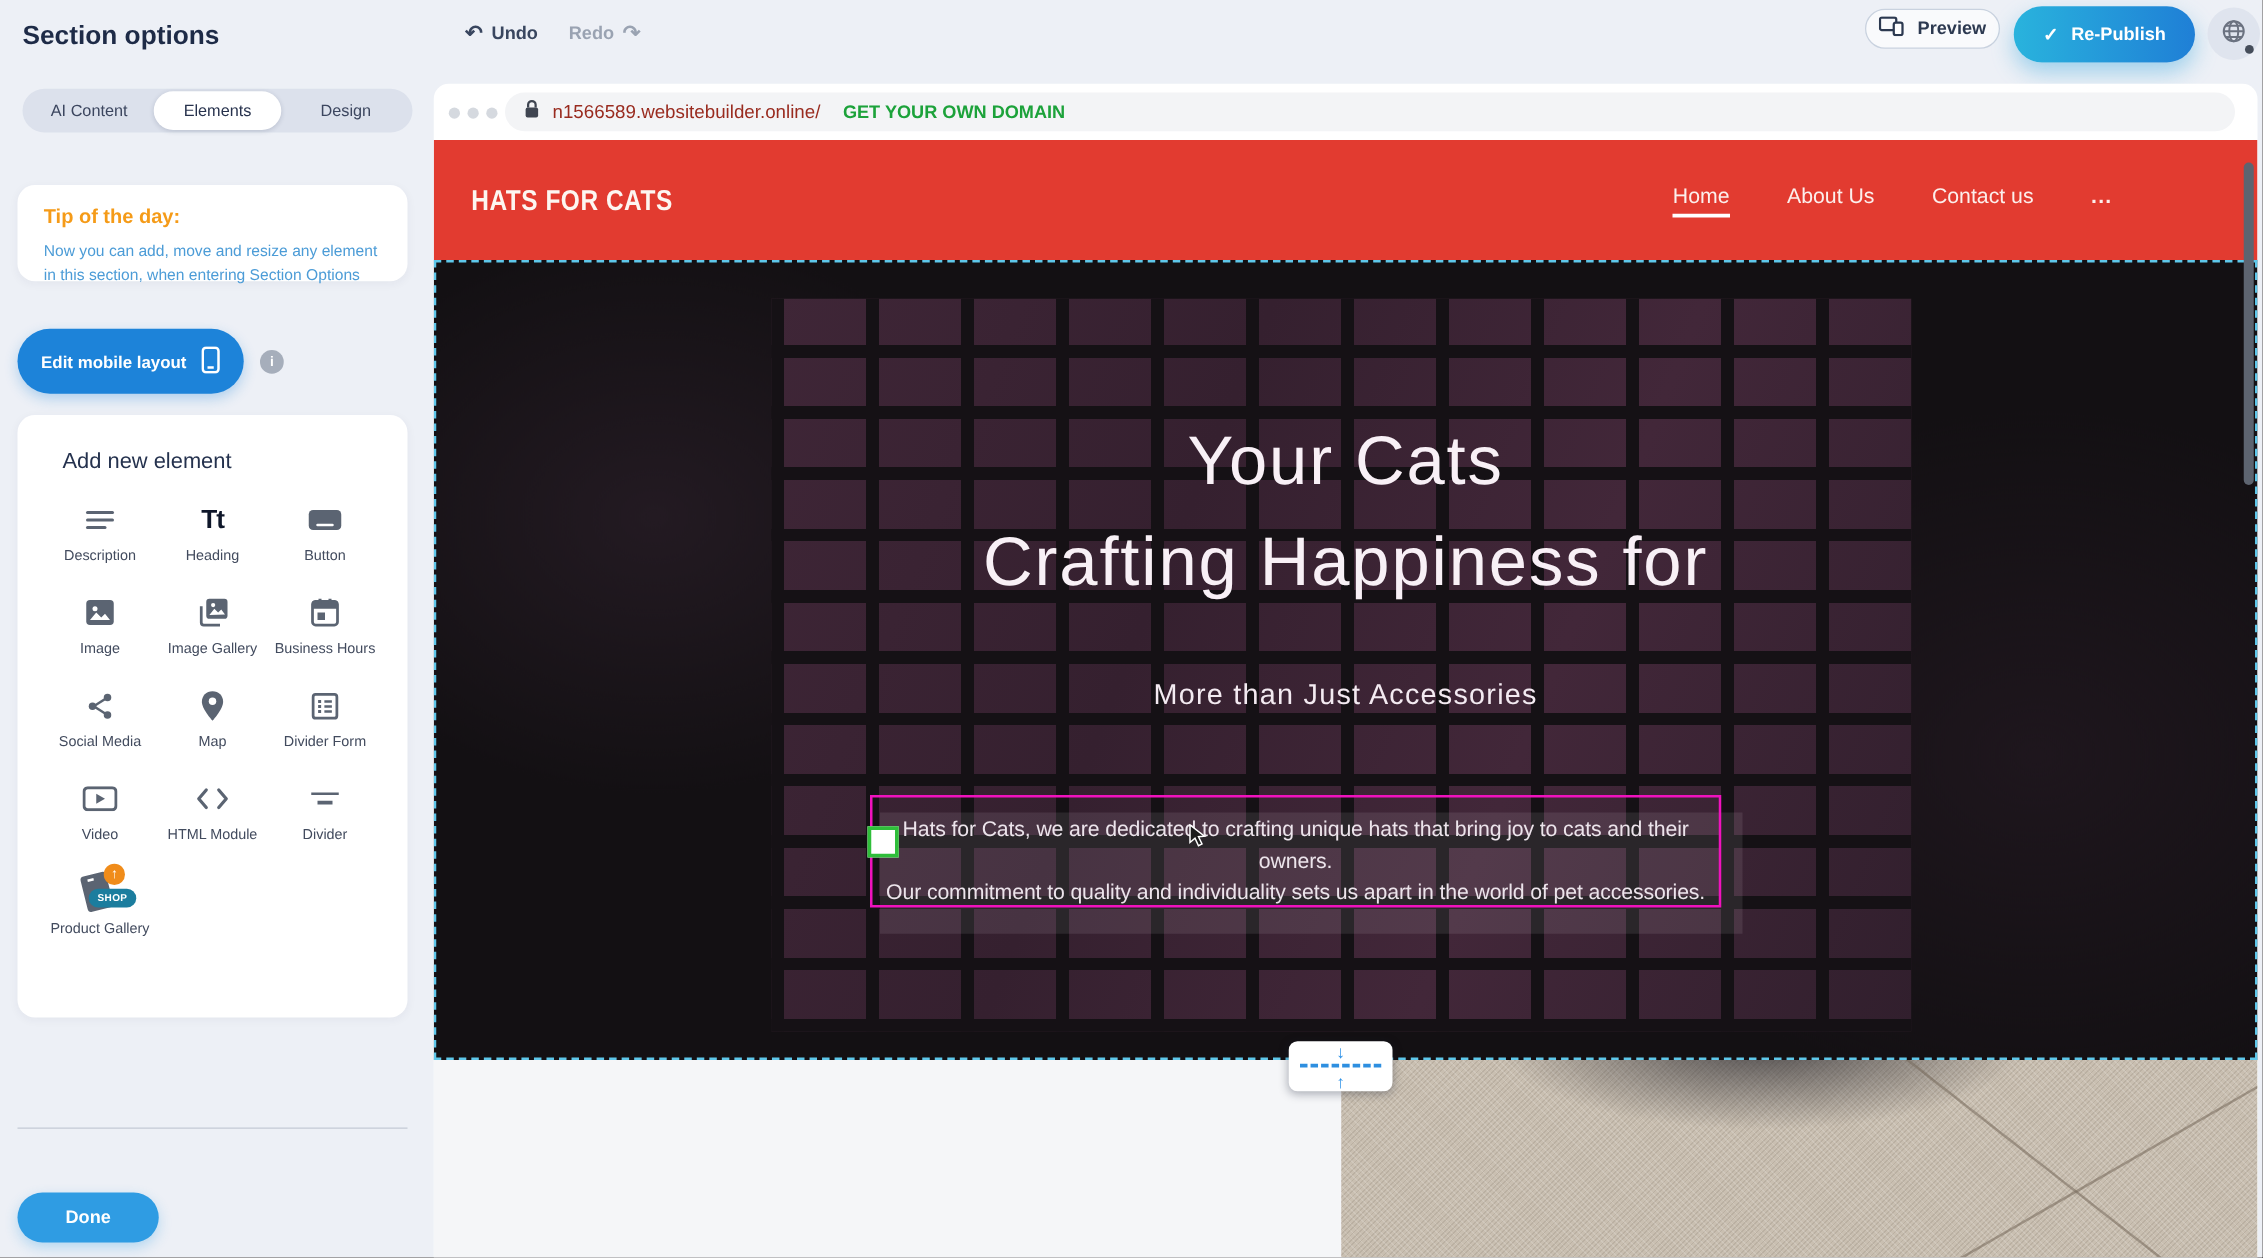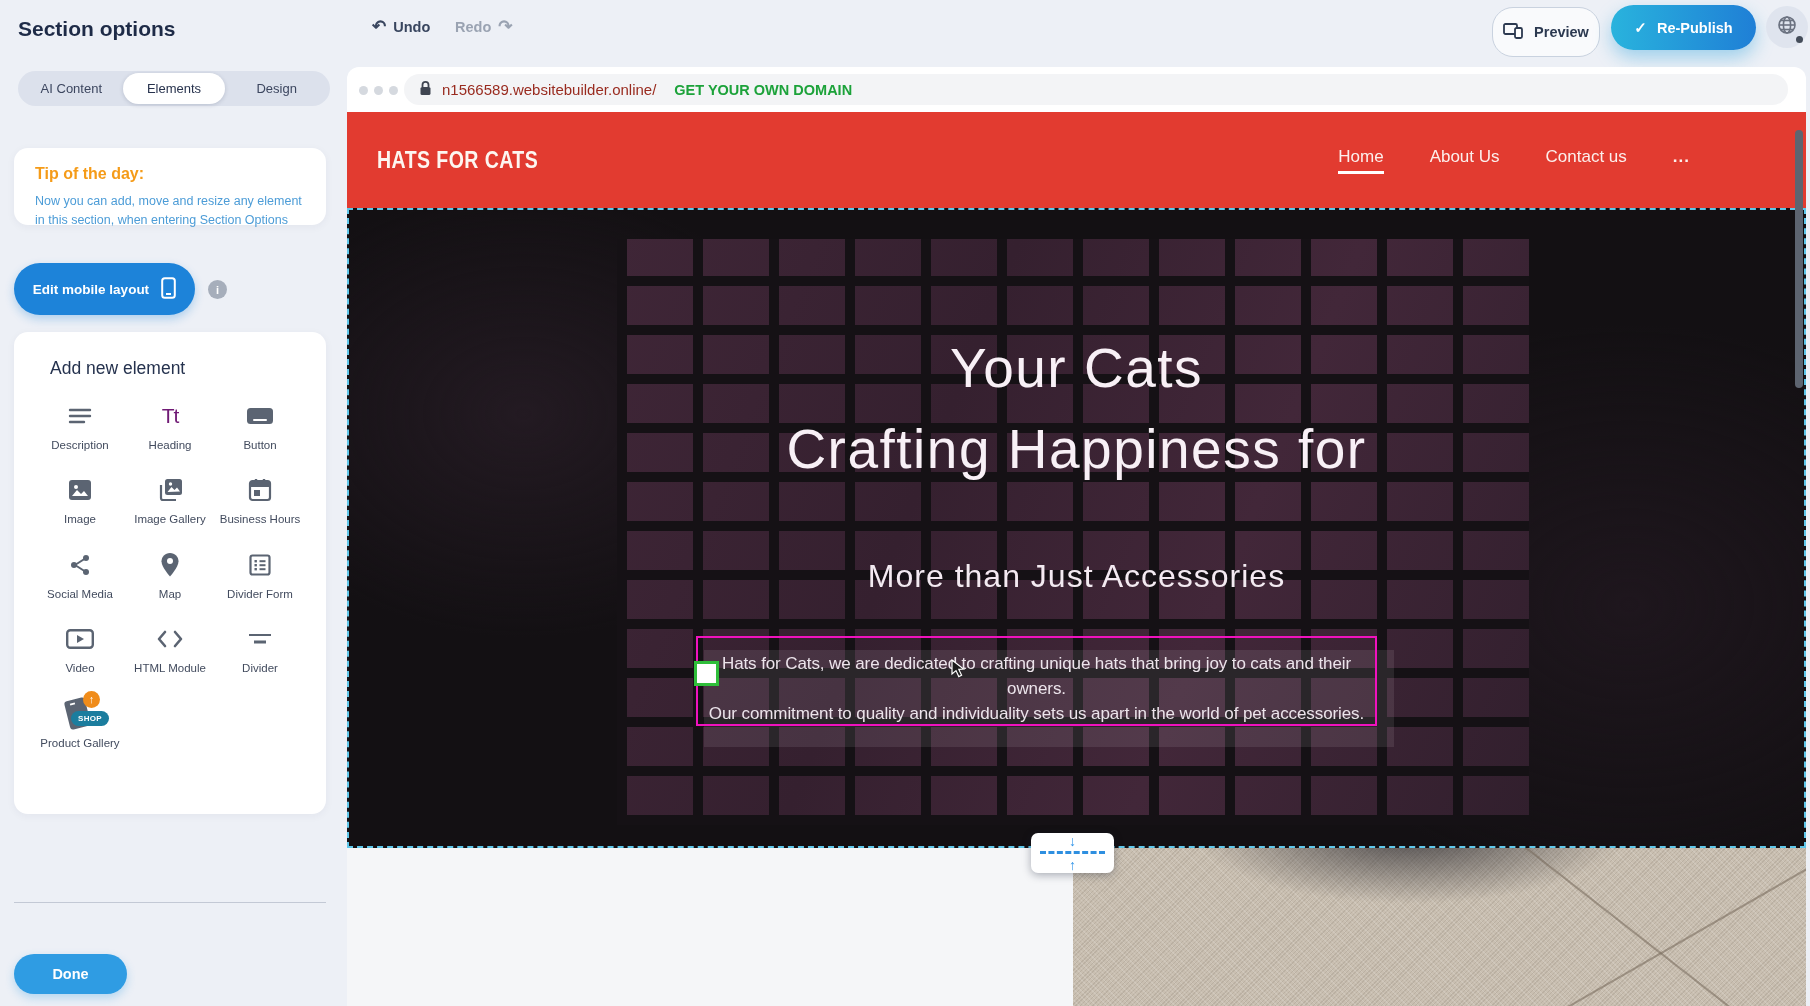--- a/index.html
+++ b/index.html
@@ -7,21 +7,21 @@
   body { font-family:"Liberation Sans", sans-serif; }
   .app { position:relative; width:1810px; height:1006px; background:#edf0f6; }
 
   
   .section-title { position:absolute; left:18px; top:17px; font-size:21px; font-weight:bold; color:#1e2b47; }
   .undo-btn { position:absolute; left:372px; top:18px; display:flex; align-items:center; gap:7px;
               font-size:14.5px; font-weight:bold; color:#39465f; cursor:pointer; }
   .redo-btn { position:absolute; left:455px; top:18px; display:flex; align-items:center; gap:7px;
               font-size:14.5px; font-weight:bold; color:#9aa3b2; cursor:pointer; }
   .undo-glyph,.redo-glyph { font-size:17px; line-height:1; }
-  .preview-btn { position:absolute; left:1492px; top:7px; width:108px; height:50px; border-radius:21px;
+  .preview-btn { position:absolute; left:1492px; top:7px; width:108px; height:32px; border-radius:21px;
                  border:1.5px solid #c9d2df; background:rgba(255,255,255,.65); display:flex; align-items:center;
                  justify-content:center; gap:9px; font-size:14.5px; font-weight:bold; color:#2c3950; cursor:pointer; }
   .republish-btn { position:absolute; left:1611px; top:5px; width:145px; height:45px; border-radius:23px;
                    background:linear-gradient(90deg,#29b3dd,#1f7fd6); color:#fff; display:flex; align-items:center;
                    justify-content:center; gap:10px; font-size:14.5px; font-weight:bold; cursor:pointer;
                    box-shadow:0 8px 18px rgba(41,160,220,.4); }
   .republish-check { font-size:15px; }
   .globe-btn { position:absolute; left:1766px; top:6px; width:42px; height:42px; border-radius:50%;
                background:#dfe4ee; display:flex; align-items:center; justify-content:center; cursor:pointer; }
   .globe-dot { position:absolute; right:5px; bottom:5px; width:7px; height:7px; border-radius:50%; background:#454d5a; }
@@ -47,21 +47,21 @@
               justify-content:center; cursor:pointer; }
 
   .add-card { position:absolute; left:14px; top:332px; width:312px; height:482px; background:#fff;
               border-radius:14px; padding:24px 22px; box-shadow:0 2px 8px rgba(30,40,70,.05); }
   .add-title { font-size:17.5px; color:#25324e; margin:2px 0 22px 14px; }
   .element-grid { display:grid; grid-template-columns:repeat(3,1fr); row-gap:23px; column-gap:2px; }
   .el-item { display:flex; flex-direction:column; align-items:center; gap:7px; cursor:grab; }
   .el-icon { height:30px; display:flex; align-items:center; justify-content:center; color:#5b6472; }
   .el-icon svg { display:block; }
   .el-label { font-size:11.5px; color:#424b5e; text-align:center; line-height:1.25; max-width:84px; }
-  .tt-glyph { font-size:21px; font-weight:400; color:#701a75; letter-spacing:-1px; }
+  .tt-glyph { font-size:21px; font-weight:700; color:#0f172a; letter-spacing:-1px; }
 
   .pg-icon { position:relative; width:46px; height:34px; }
   .pg-card { position:absolute; left:10px; top:2px; width:21px; height:29px; background:#5b6472; border-radius:3px;
              transform:rotate(-14deg); }
   .pg-mark { position:absolute; left:13px; top:6px; width:5px; height:2px; background:#fff; transform:rotate(-14deg); }
   .pg-up { position:absolute; right:3px; top:-6px; width:17px; height:17px; border-radius:50%; background:#f08c1a;
            color:#fff; font-size:11px; font-weight:bold; display:flex; align-items:center; justify-content:center; }
   .pg-shop { position:absolute; left:14px; top:14px; padding:3px 7px; border-radius:9px; background:#1b7d9e;
              color:#fff; font-size:8px; font-weight:bold; letter-spacing:.3px; }
 
@@ -98,22 +98,22 @@
             radial-gradient(420px 320px at 12% 32%, #231a22 0%, rgba(35,26,34,0) 70%),
             radial-gradient(520px 400px at 88% 62%, #1e161d 0%, rgba(30,22,29,0) 70%),
             #131013; cursor:pointer; }
   .tile-grid { position:absolute; left:268px; top:29px; width:912px; height:586px;
           background:
             repeating-linear-gradient(90deg, #151115 0 10px, rgba(0,0,0,0) 10px 76px),
             repeating-linear-gradient(0deg, #151115 0 10px, rgba(0,0,0,0) 10px 49px),
             linear-gradient(112deg, #3f2637 0%, #35202f 35%, #422739 65%, #311f2d 100%); }
   .hero-heading { position:absolute; left:0; right:0; top:118px; text-align:center; color:#f8f0f6;
                   font-size:55px; line-height:81px; font-weight:500; letter-spacing:1.5px; }
-  .hero-sub { position:absolute; left:0; right:0; top:348px; text-align:center; color:#f3eaf1;
-              font-size:32px; letter-spacing:1px; }
+  .hero-sub { position:absolute; left:0; right:0; top:332px; text-align:center; color:#f3eaf1;
+              font-size:23px; letter-spacing:1px; }
   .overlay-band { position:absolute; left:355px; top:440px; width:690px; height:97px;
                   background:rgba(232,230,240,.10); }
   .selected-box { position:absolute; left:347px; top:426px; width:681px; height:90px;
                   border:2px solid #f012be; cursor:pointer; }
   .selected-para { padding:13px 6px 0 6px; text-align:center; color:#ece4eb; font-size:17px; line-height:25px;
                    letter-spacing:-.1px; }
   .green-handle { position:absolute; left:-4px; top:23px; width:25px; height:25px; background:#fff;
                   border:3px solid #2fbe3a; cursor:grab; }
   .mouse-cursor { position:absolute; left:601px; top:449px; width:18px; height:20px; }
 

